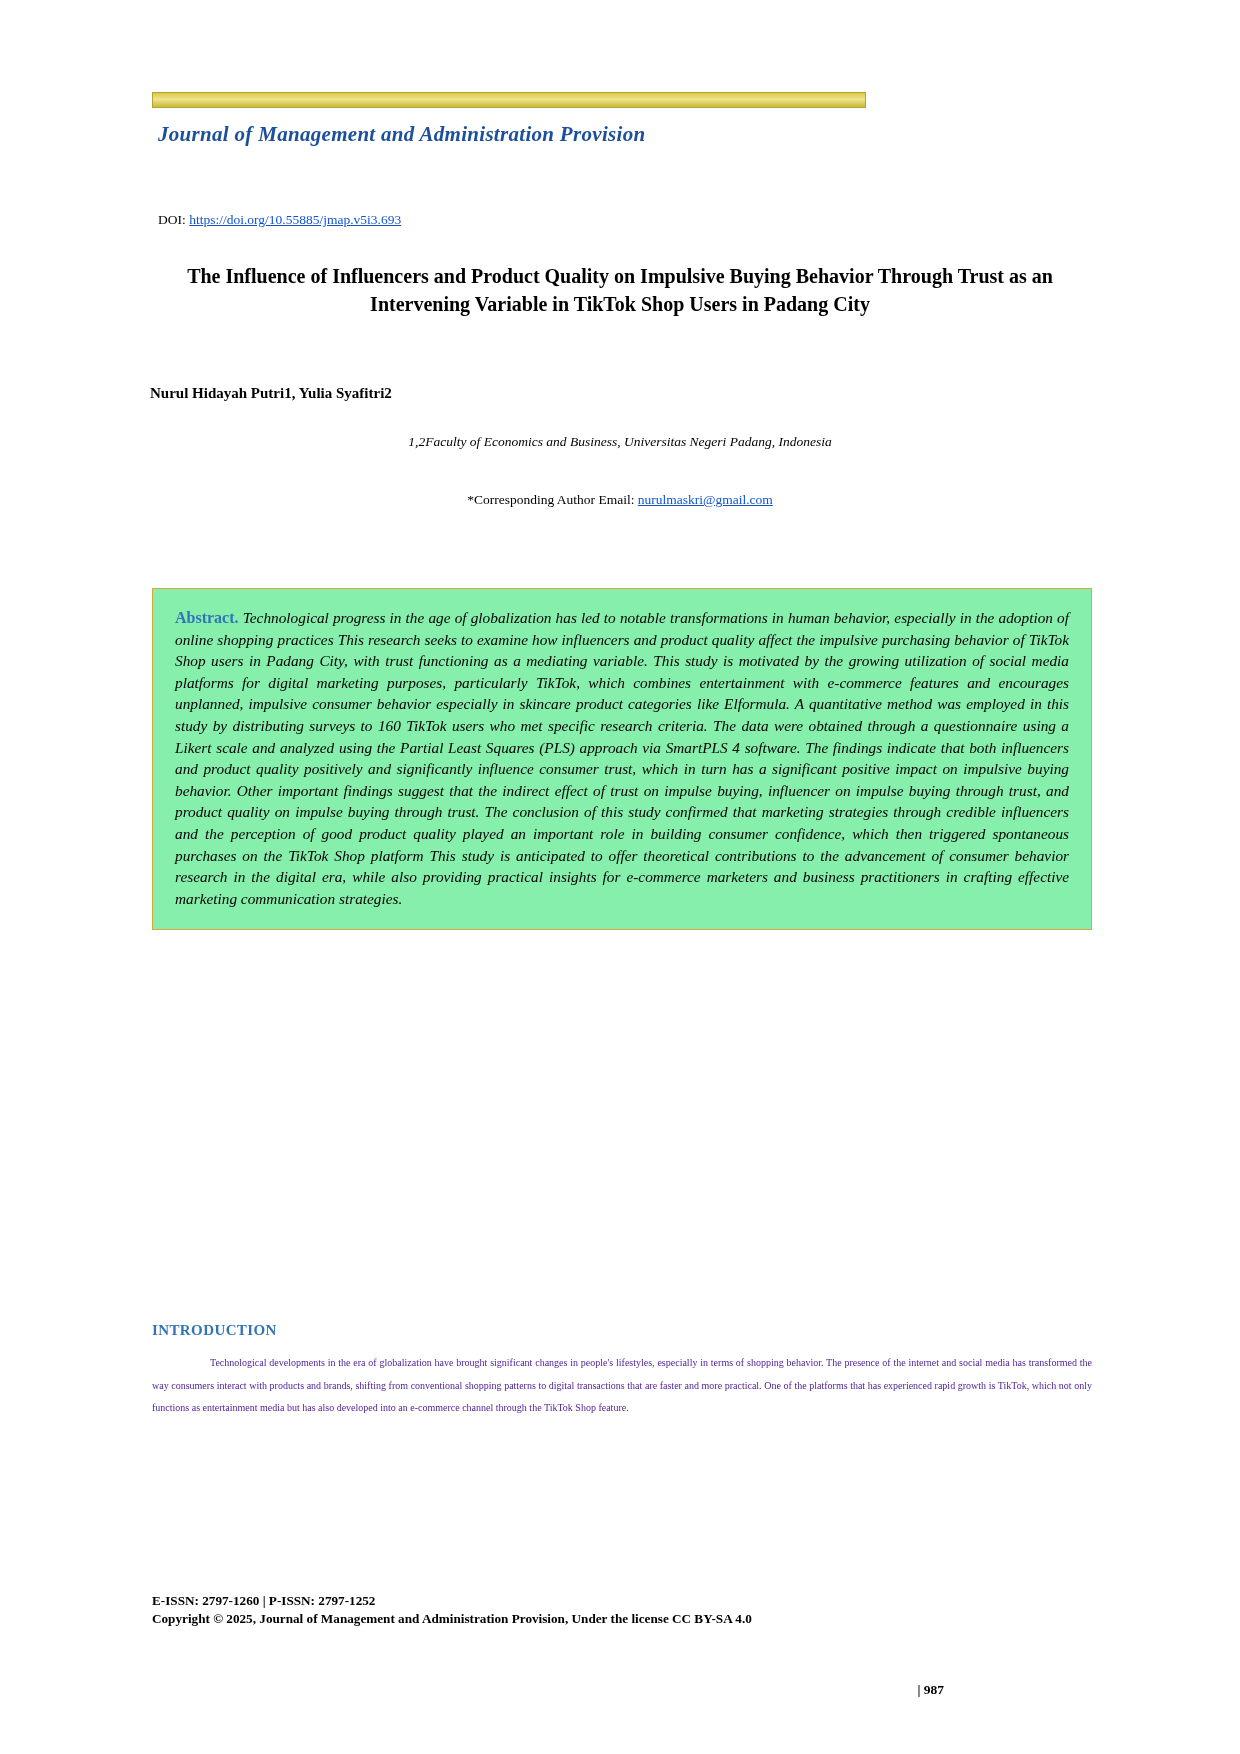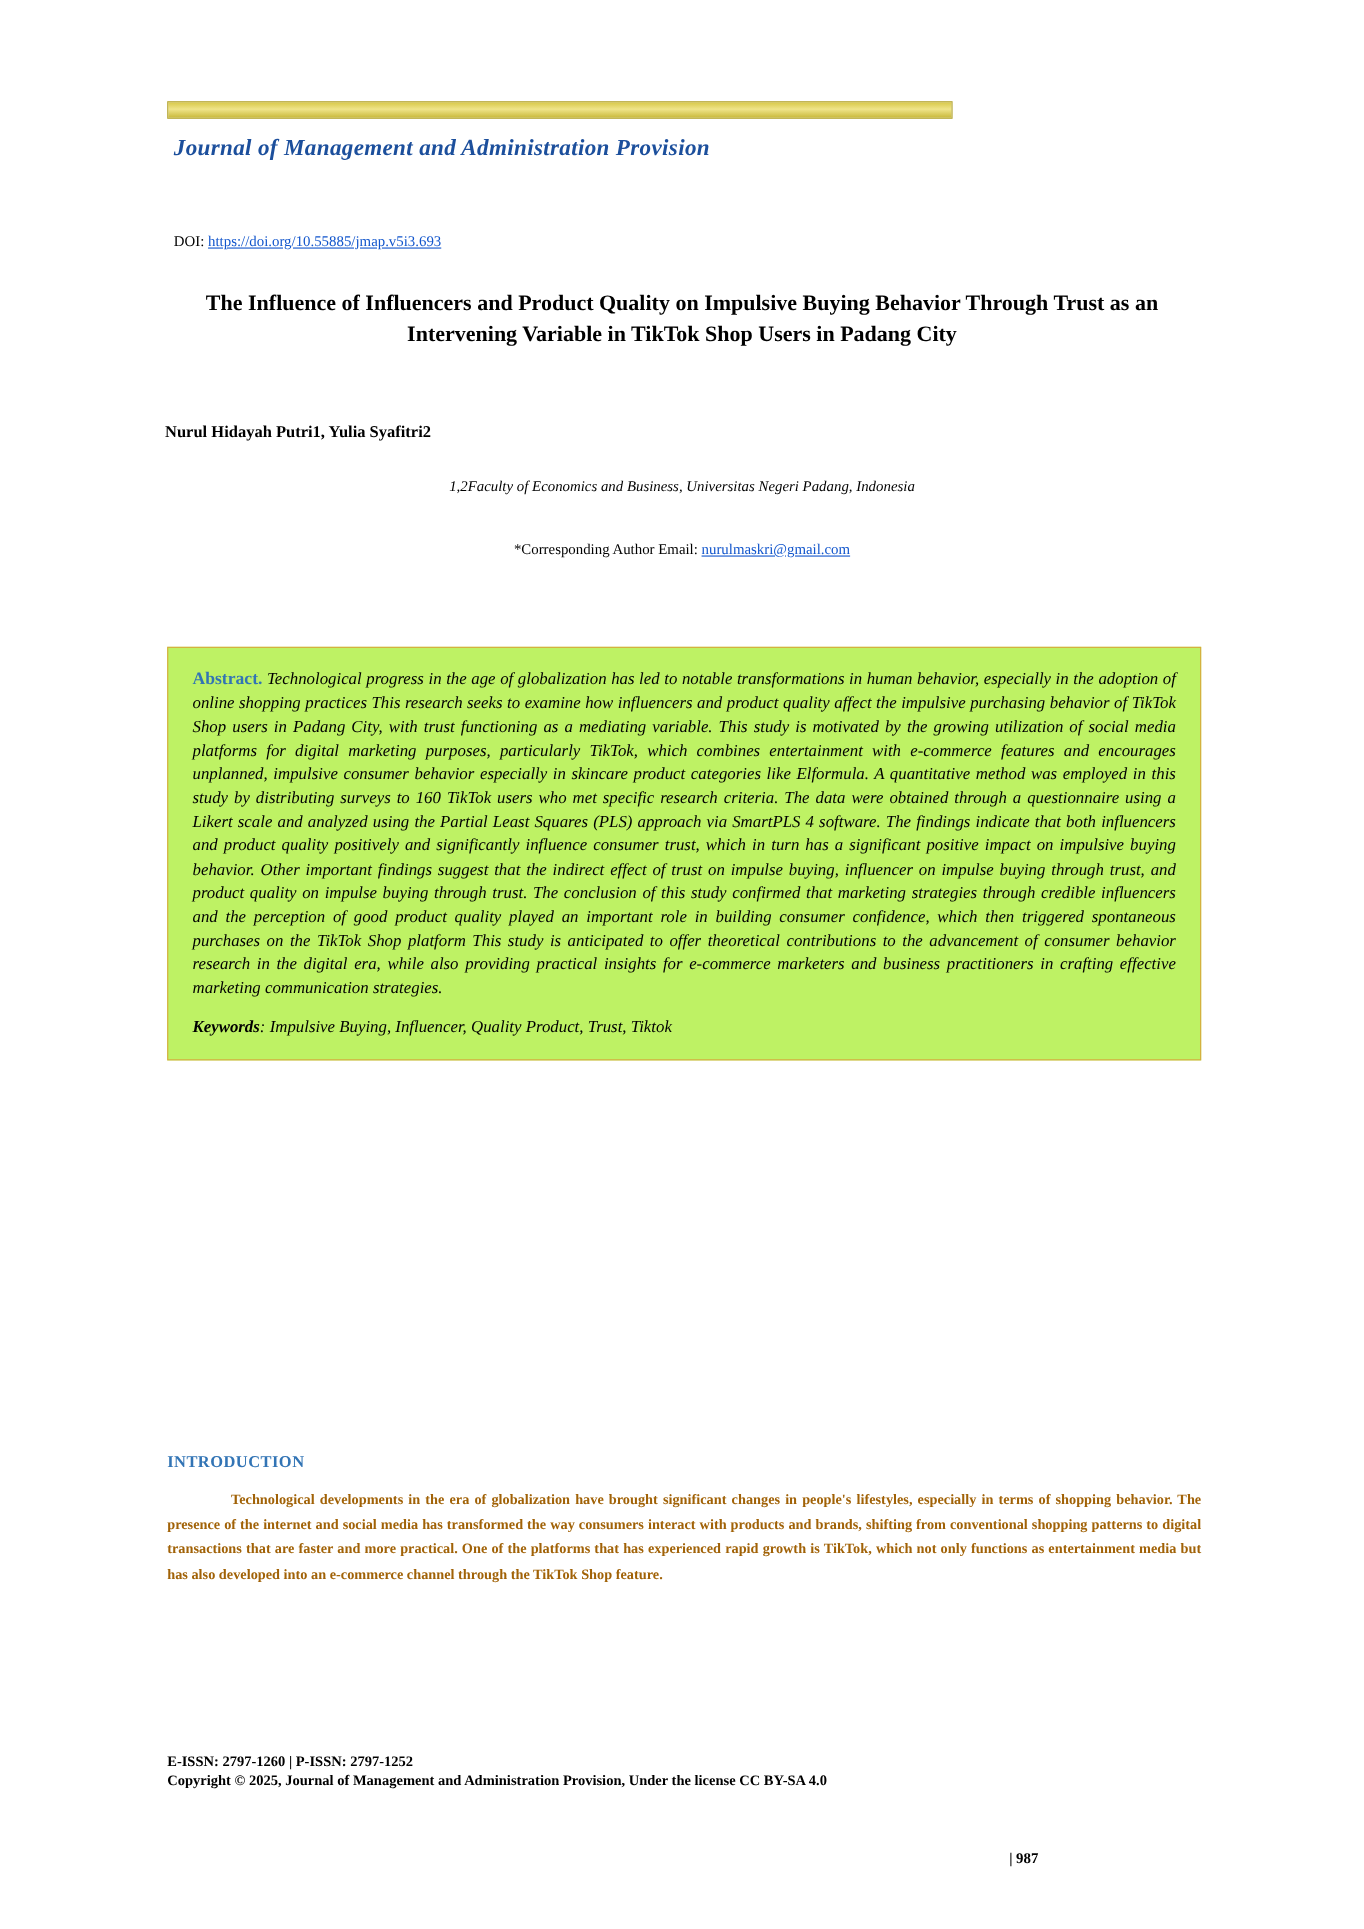--- a/index.html
+++ b/index.html
@@ -117,21 +117,21 @@
     color: #1155cc;
   }
 
   
   .abstract-box {
     position: absolute;
     left: 152px;
     top: 588px;
     width: 940px;
     box-sizing: border-box;
-    background: #bef264;
+    background: #86efac;
     border: 1px solid #d7a93c;
     padding: 18px 22px 20px 22px;
   }
   .abstract-label {
     color: #3274b5;
     font-weight: bold;
     font-size: 16px;
     font-style: normal;
   }
   .abstract-text {
@@ -157,26 +157,25 @@
     font-size: 15px;
     font-weight: bold;
     color: #3274b5;
     letter-spacing: 0.4px;
   }
   .body-text {
     position: absolute;
     left: 152px;
     top: 1352px;
     width: 940px;
-    font-size: 13px;
+    font-size: 10px;
     line-height: 22.5px;
     text-align: justify;
     text-indent: 58px;
-    color: #a16207;
-    font-weight: bold;
+    color: #4c1d95;
   }
 
   
   .footer {
     position: absolute;
     left: 152px;
     top: 1592px;
     width: 945px;
     font-size: 13.2px;
     font-weight: bold;
@@ -217,23 +216,20 @@
   <div class="corresp">
     <span>*Corresponding Author Email:</span>
     <a class="mail-link" href="#">nurulmaskri@gmail.com</a>
   </div>
 
   <div class="abstract-box">
     <div class="abstract-text">
       <span class="abstract-label">Abstract.</span>
       <span>Technological progress in the age of globalization has led to notable transformations in human behavior, especially in the adoption of online shopping practices  This research seeks to examine how influencers and product quality affect the impulsive purchasing behavior of TikTok Shop users in Padang City, with trust functioning as a mediating variable. This study is motivated by the growing utilization of social media platforms for digital marketing purposes, particularly TikTok, which combines entertainment with e-commerce features and encourages unplanned, impulsive consumer behavior especially in skincare product categories like Elformula. A quantitative method was employed in this study by distributing surveys to 160 TikTok users who met specific research criteria. The data were obtained through a questionnaire using a Likert scale and analyzed using the Partial Least Squares (PLS) approach via SmartPLS 4 software. The findings indicate that both influencers and product quality positively and significantly influence consumer trust, which in turn has a significant positive impact on impulsive buying behavior. Other important findings suggest that the indirect effect of trust on impulse buying, influencer on impulse buying through trust, and product quality on impulse buying through trust. The conclusion of this study confirmed that marketing strategies through credible influencers and the perception of good product quality played an important role in building consumer confidence, which then triggered spontaneous purchases on the TikTok Shop platform This study is anticipated to offer theoretical contributions to the advancement of consumer behavior research in the digital era, while also providing practical insights for e-commerce marketers and business practitioners in crafting effective marketing communication strategies.</span>
     </div>
-    <div class="keywords">
-      <b>Keywords</b><span>: Impulsive Buying, Influencer, Quality Product, Trust, Tiktok</span>
-    </div>
   </div>
 
   <div class="section-title">INTRODUCTION</div>
 
   <div class="body-text">Technological developments in the era of globalization have brought significant changes in people's lifestyles, especially in terms of shopping behavior. The presence of the internet and social media has transformed the way consumers interact with products and brands, shifting from conventional shopping patterns to digital transactions that are faster and more practical. One of the platforms that has experienced rapid growth is TikTok, which not only functions as entertainment media but has also developed into an e-commerce channel through the TikTok Shop feature.</div>
 
   <div class="footer">
     <div class="footer-line-issn">E-ISSN: 2797-1260 | P-ISSN: 2797-1252</div>
     <div>Copyright © 2025, Journal of Management and Administration Provision, Under the license CC BY-SA 4.0</div>
   </div>

